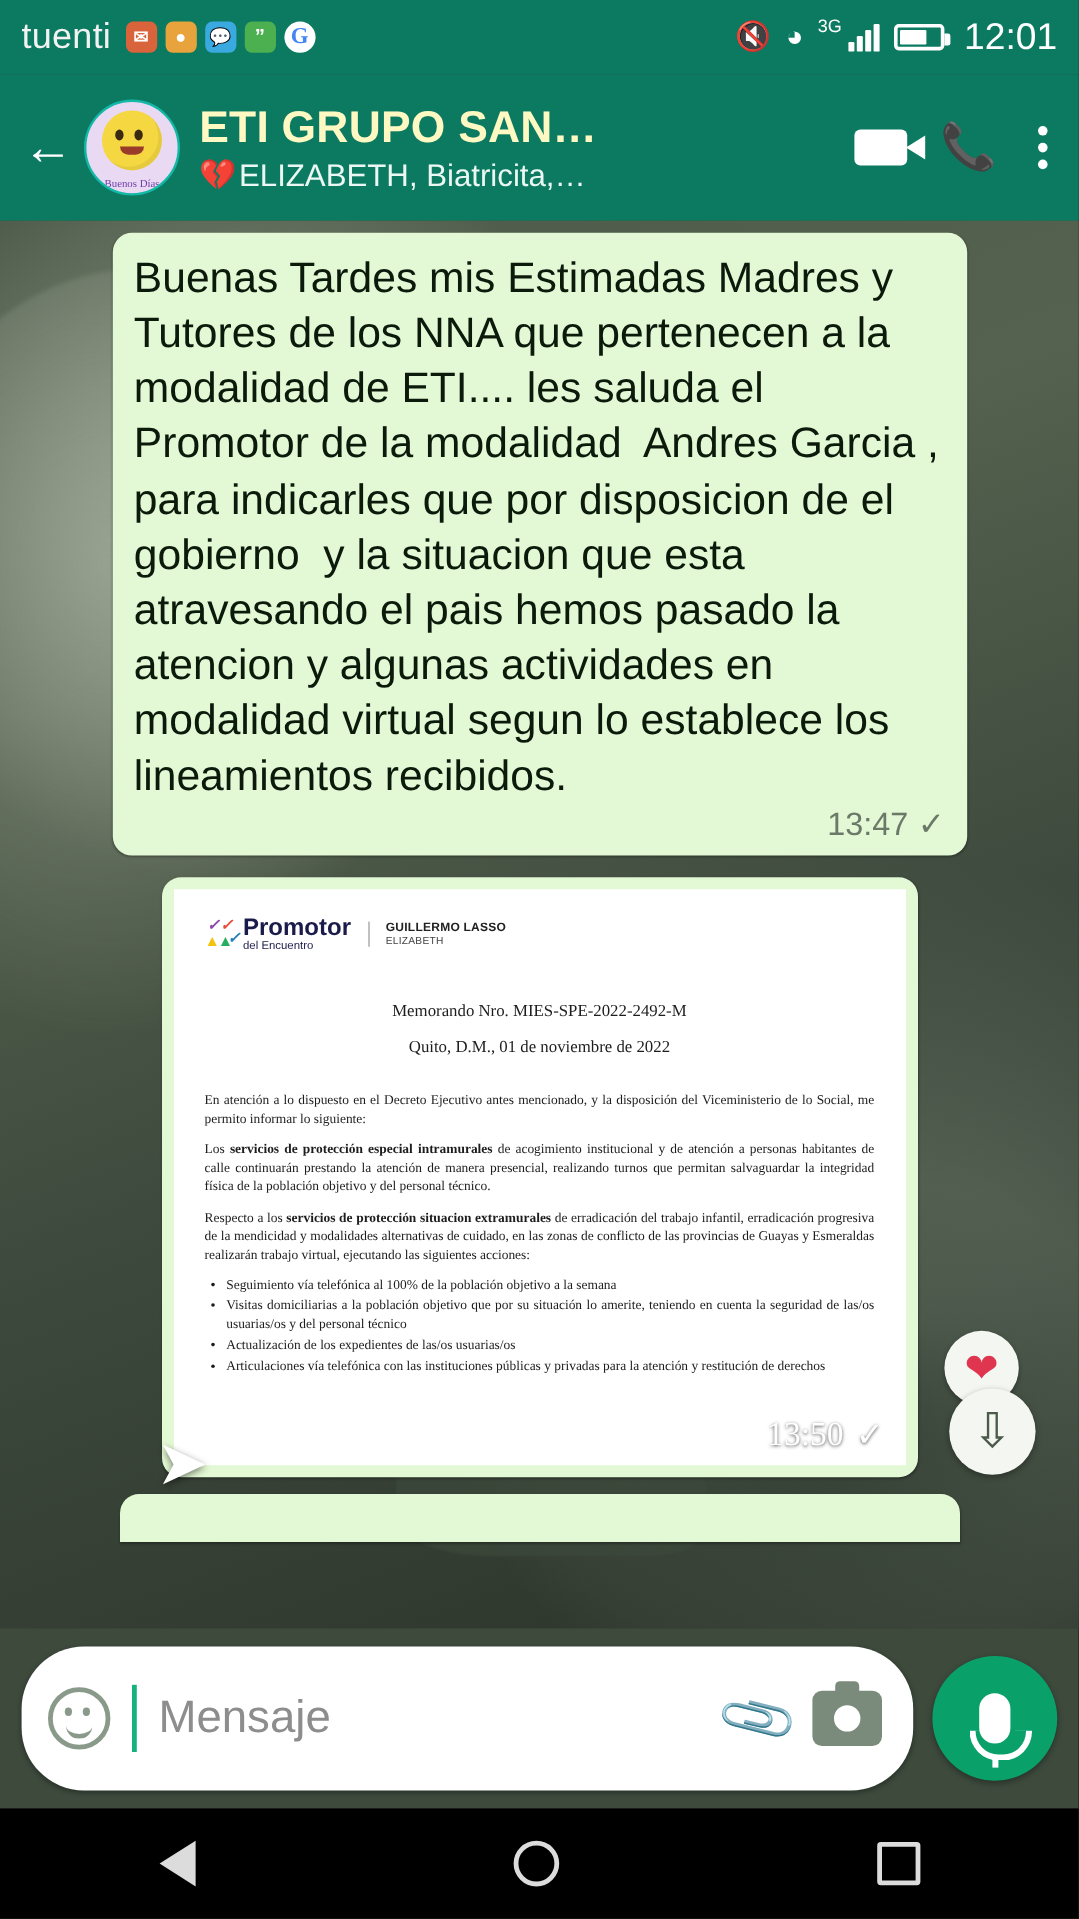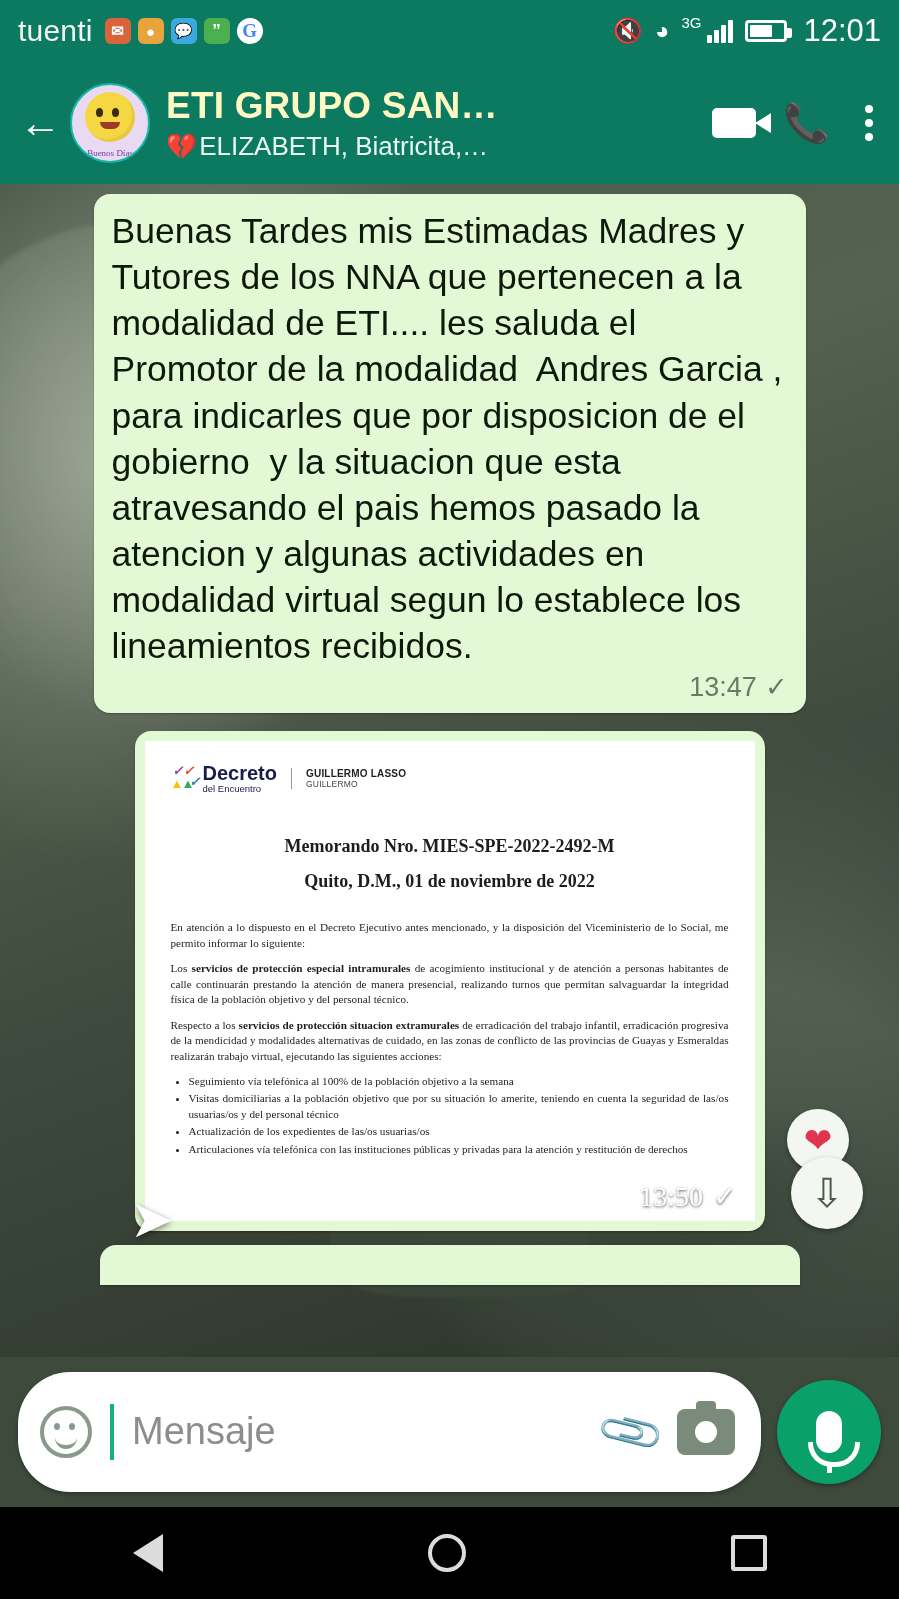--- a/index.html
+++ b/index.html
@@ -228,21 +228,21 @@
   .gob-text .g1 { font-size: 20px; font-weight: bold; color: #1b1b4b; font-family: "Liberation Sans", sans-serif; line-height: 1; }
   .gob-text .g2 { font-size: 9.5px; color: #1b1b4b; font-family: "Liberation Sans", sans-serif; }
   .pres {
     border-left: 1px solid #999; padding-left: 14px;
     font-family: "Liberation Sans", sans-serif;
   }
   .pres .p1 { font-size: 10px; font-weight: bold; color: #222; letter-spacing: .2px; }
   .pres .p2 { font-size: 8.5px; color: #444; letter-spacing: .2px; }
 
   .doc-memo { text-align: center; margin-top: 42px; }
-  .doc-memo div { font-size: 18px; font-weight: bold; }
+  .doc-memo div { font-size: 14px; font-weight: normal; }
   .doc-memo div + div { margin-top: 14px; }
 
   .doc-body { margin-top: 28px; }
   .doc-body p {
     font-size: 11.2px; line-height: 1.38; text-align: justify;
     margin-bottom: 10px;
   }
   .doc-body b { font-weight: bold; margin-top: 20px; }
   .doc-body ul { margin: 2px 0 0 18px; }
   .doc-body li { font-size: 11.2px; line-height: 1.38; text-align: justify; margin-bottom: 2px; }
@@ -460,27 +460,27 @@
           <div class="doc-header">
             <div class="gob-logo">
               <div class="gob-marks">
                 <i>✓</i>
                   <i>✓</i>
                   <i>▲</i>
                   <i>▲</i>
                   <i>✓</i>
               </div>
               <div class="gob-text">
-                <div class="g1">Decreto</div>
+                <div class="g1">Promotor</div>
                 <div class="g2">del Encuentro</div>
               </div>
             </div>
             <div class="pres">
               <div class="p1">GUILLERMO LASSO</div>
-              <div class="p2">GUILLERMO</div>
+              <div class="p2">ELIZABETH</div>
             </div>
           </div>
 
           <div class="doc-memo">
             <div>Memorando Nro. MIES-SPE-2022-2492-M</div>
             <div>Quito, D.M., 01 de noviembre de 2022</div>
           </div>
 
           <div class="doc-body">
             <p>En atención a lo dispuesto en el Decreto Ejecutivo antes mencionado,  y la disposición del Viceministerio de lo Social, me permito informar lo siguiente:</p>

